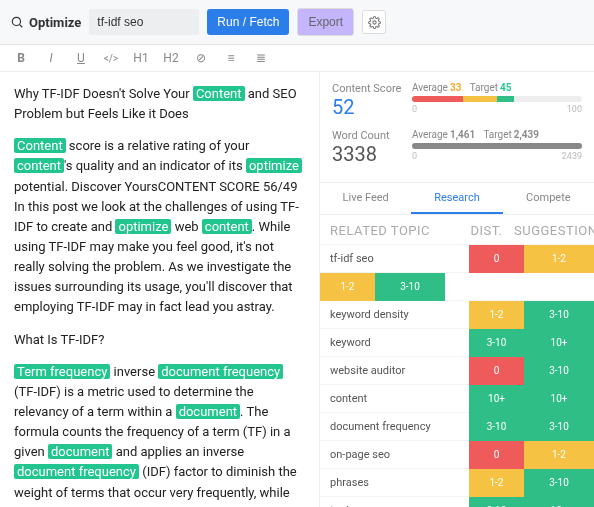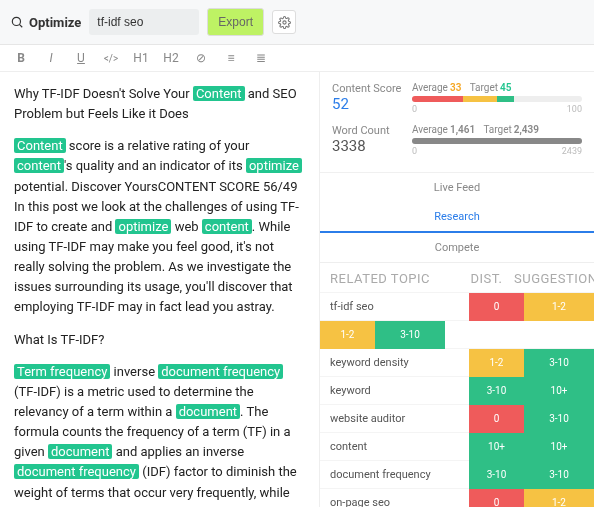--- a/index.html
+++ b/index.html
@@ -5,42 +5,42 @@
   * { box-sizing: border-box; margin: 0; padding: 0; }
   body { font-family: -apple-system, BlinkMacSystemFont, "Segoe UI", Roboto, sans-serif; font-size: 13px; color: #333; background: #fff; width: 594px; height: 507px; overflow: hidden; }
   .top-bar { display: flex; align-items: center; gap: 8px; padding: 8px 10px; background: #f7f8f9; border-bottom: 1px solid #e6e6e6; }
   .brand { display: flex; align-items: center; gap: 5px; font-weight: 700; font-size: 13px; }
   .brand svg { width: 14px; height: 14px; }
   .input { background: #eceeef; border: none; border-radius: 3px; padding: 6px 8px; font-size: 12px; color: #333; }
   .input.kw { width: 110px; }
   .input.url { flex: 1; color: #999; }
   .btn { border: none; border-radius: 3px; padding: 6px 10px; font-size: 12px; cursor: pointer; }
   .btn.primary { background: #2b7de9; color: #fff; }
-  .btn.secondary { background: #bef264; border: 1px solid #ddd; color: #666; }
+  .btn.secondary { background: #c4b5fd; border: 1px solid #ddd; color: #666; }
   .gear { width: 24px; height: 24px; display: flex; align-items: center; justify-content: center; color: #777; border: 1px solid #ddd; border-radius: 3px; background:#fff; }
   .toolbar { display: flex; align-items: center; gap: 8px; padding: 6px 10px; color: #888; border-bottom: 1px solid #eee; font-size: 12px; }
   .toolbar .tb { width: 22px; text-align: center; cursor: pointer; }
   .main { display: flex; height: calc(507px - 70px); }
   .editor { flex: 1; padding: 12px 14px; overflow-y: auto; line-height: 1.55; font-size: 13px; color: #222; }
   .editor p { margin-bottom: 12px; }
   .hl { background: #22c58f; color: #fff; padding: 0 3px; border-radius: 2px; }
   .side { width: 275px; border-left: 1px solid #eee; display: flex; flex-direction: column; overflow: hidden; }
   .metrics { padding: 10px 12px 6px; border-bottom: 1px solid #f0f0f0; }
   .metric-row { display: flex; margin-bottom: 10px; }
   .metric-label { font-size: 11px; color: #888; }
-  .metric-val { font-size: 15px; color: #2b7de9; font-weight: 400; }
+  .metric-val { font-size: 20px; color: #2b7de9; font-weight: 400; }
   .metric-left { width: 80px; }
   .metric-right { flex: 1; }
   .target-line { font-size: 10px; color: #888; margin-bottom: 3px; }
   .target-line .avg { color: #f5a623; font-weight:600; margin: 0 6px 0 2px;}
   .target-line .tgt { color: #22c58f; font-weight:600; margin-left:2px;}
   .bar { height: 6px; border-radius: 3px; background: #eee; position: relative; overflow: hidden; }
   .bar-seg { position: absolute; top:0; bottom:0; }
   .scale { display:flex; justify-content:space-between; font-size:9px; color:#bbb; margin-top:2px;}
-  .tabs { display: flex; border-bottom: 1px solid #eee; flex-direction: column; }
+  .tabs { display: flex; border-bottom: 1px solid #eee; }
   .tab { flex:1; text-align:center; padding: 8px 4px; font-size: 11px; color:#888; cursor:pointer; }
   .tab.active { color:#2b7de9; border-bottom: 2px solid #2b7de9; }
   .thead { display:flex; font-size:13px; letter-spacing:0.5px; color:#aaa; padding: 8px 10px 6px; }
   .thead .c1 { flex:1; }
   .thead .c2 { width:55px; text-align:center; }
   .thead .c3 { width:70px; text-align:center; }
   .rows { overflow-y:auto; flex:1; }
   .row { display:flex; align-items:center; border-top:1px solid #f4f4f4; height:28px; }
   .row .c1 { flex:1; font-size:11px; color:#555; padding-left:10px; white-space:nowrap; overflow:hidden; text-overflow:ellipsis;}
   .row .cell { width:55px; height:28px; display:flex; align-items:center; justify-content:center; font-size:10px; color:#fff; }
@@ -56,20 +56,21 @@
 
 <div class="top-bar">
   <div class="brand">
     <svg viewBox="0 0 24 24" fill="none" stroke="#333" stroke-width="2">
         <circle cx="11" cy="11" r="7"></circle>
         <line x1="16" y1="16" x2="21" y2="21"></line>
       </svg>
     <span>Optimize</span>
   </div>
   <input class="input kw" value="tf-idf seo" style="">
+  <button class="btn primary">Run / Fetch</button>
   <button class="btn secondary">Export</button>
   <div class="gear">
     <svg width="13" height="13" viewBox="0 0 24 24" fill="none" stroke="currentColor" stroke-width="2">
         <circle cx="12" cy="12" r="3"></circle>
         <path d="M19.4 15a1.7 1.7 0 0 0 .3 1.8l.1.1a2 2 0 1 1-2.8 2.8l-.1-.1a1.7 1.7 0 0 0-1.8-.3 1.7 1.7 0 0 0-1 1.5V21a2 2 0 1 1-4 0v-.1a1.7 1.7 0 0 0-1-1.5 1.7 1.7 0 0 0-1.8.3l-.1.1a2 2 0 1 1-2.8-2.8l.1-.1a1.7 1.7 0 0 0 .3-1.8 1.7 1.7 0 0 0-1.5-1H3a2 2 0 1 1 0-4h.1a1.7 1.7 0 0 0 1.5-1 1.7 1.7 0 0 0-.3-1.8l-.1-.1a2 2 0 1 1 2.8-2.8l.1.1a1.7 1.7 0 0 0 1.8.3H9a1.7 1.7 0 0 0 1-1.5V3a2 2 0 1 1 4 0v.1a1.7 1.7 0 0 0 1 1.5 1.7 1.7 0 0 0 1.8-.3l.1-.1a2 2 0 1 1 2.8 2.8l-.1.1a1.7 1.7 0 0 0-.3 1.8V9a1.7 1.7 0 0 0 1.5 1H21a2 2 0 1 1 0 4h-.1a1.7 1.7 0 0 0-1.5 1z"></path>
       </svg>
   </div>
 </div>
 
 <div class="toolbar">

